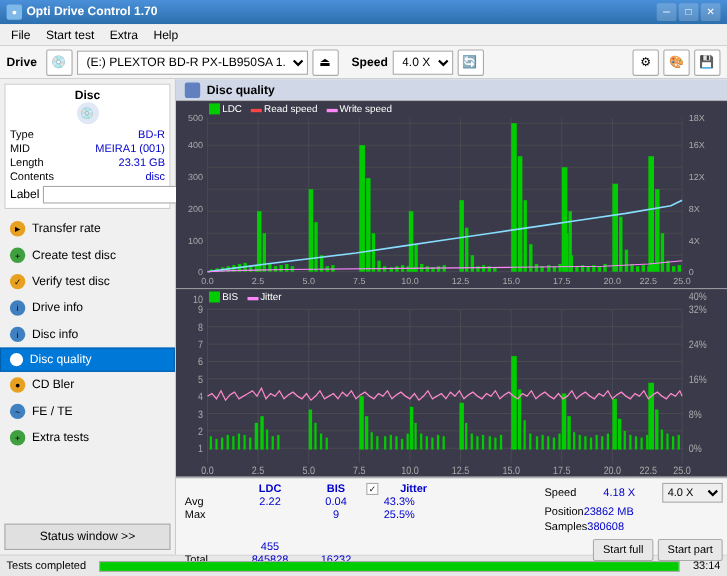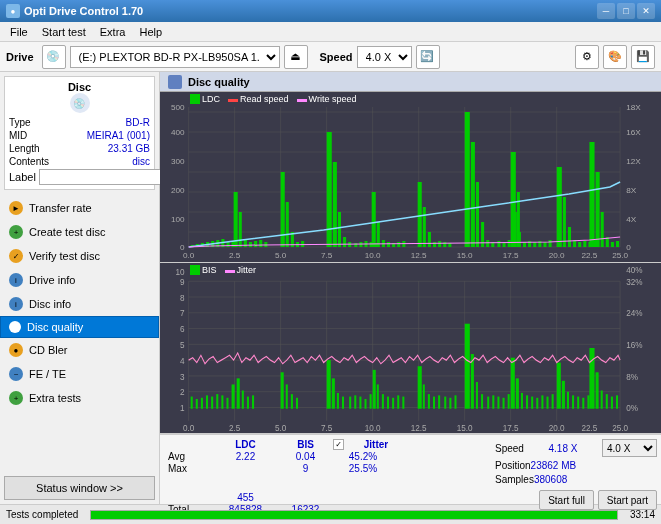--- a/index.html
+++ b/index.html
@@ -654,21 +654,21 @@
           <div style="display:flex;align-items:center;gap:2px;">
             <div class="check-box">✓</div>
             <div style="width:60px; font-size:10px; text-align:center; font-weight:600; color:#0000cc;">Jitter</div>
           </div>
         </div>
 
         <div style="display:flex; gap:0; margin-bottom:1px;">
           <div style="width:45px; font-size:10px; font-weight:500;">Avg</div>
           <div style="width:65px; font-size:10px; text-align:center; color:#0000cc;">2.22</div>
           <div style="width:55px; font-size:10px; text-align:center; color:#0000cc;">0.04</div>
-          <div style="width:60px; font-size:10px; text-align:center; color:#0000cc;">45.2%</div>
+          <div style="width:60px; font-size:10px; text-align:center; color:#0000cc;">43.3%</div>
         </div>
 
         <div style="display:flex; gap:0; margin-bottom:1px;">
           <div style="width:45px; font-size:10px; font-weight:500;">Max</div>
           <div style="width:65px; font-size:10px; text-align:center; color:#0000cc;margin-top:29px;">455</div>
           <div style="width:55px; font-size:10px; text-align:center; color:#0000cc;">9</div>
           <div style="width:60px; font-size:10px; text-align:center; color:#0000cc;">25.5%</div>
         </div>
 
         <div style="display:flex; gap:0;">

